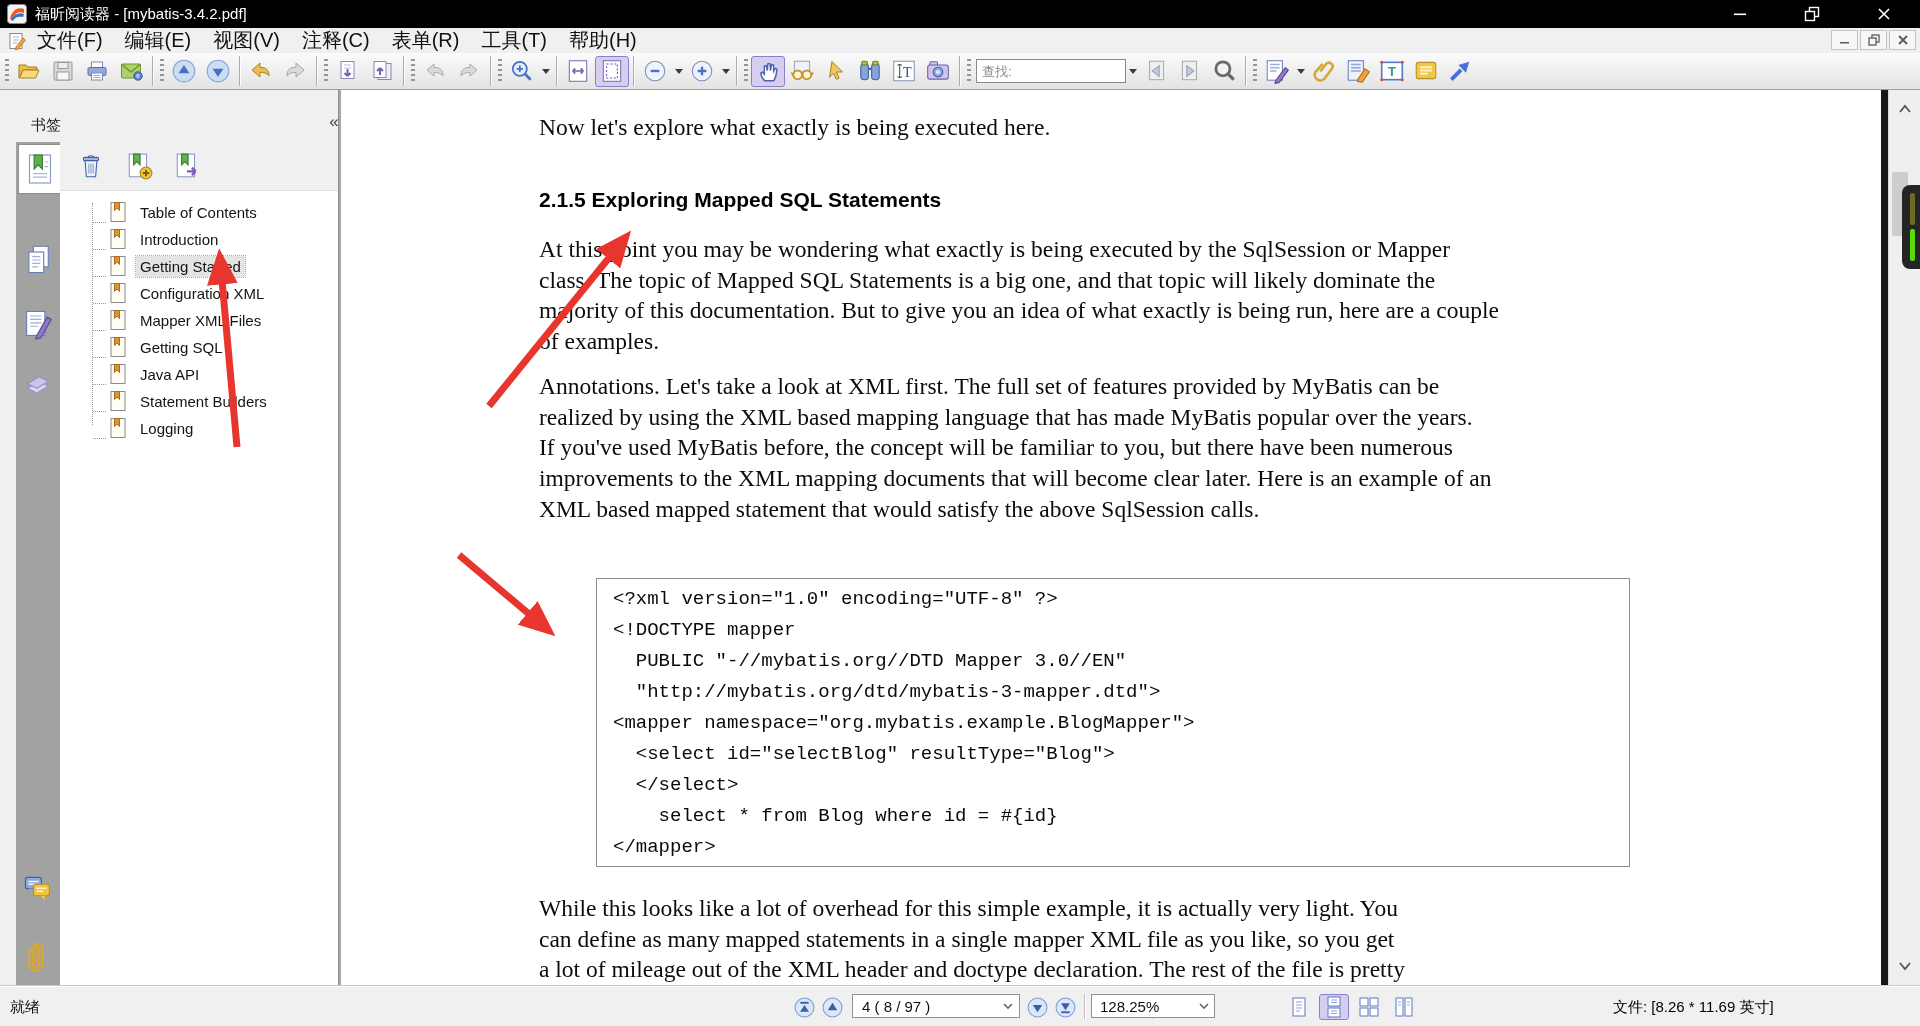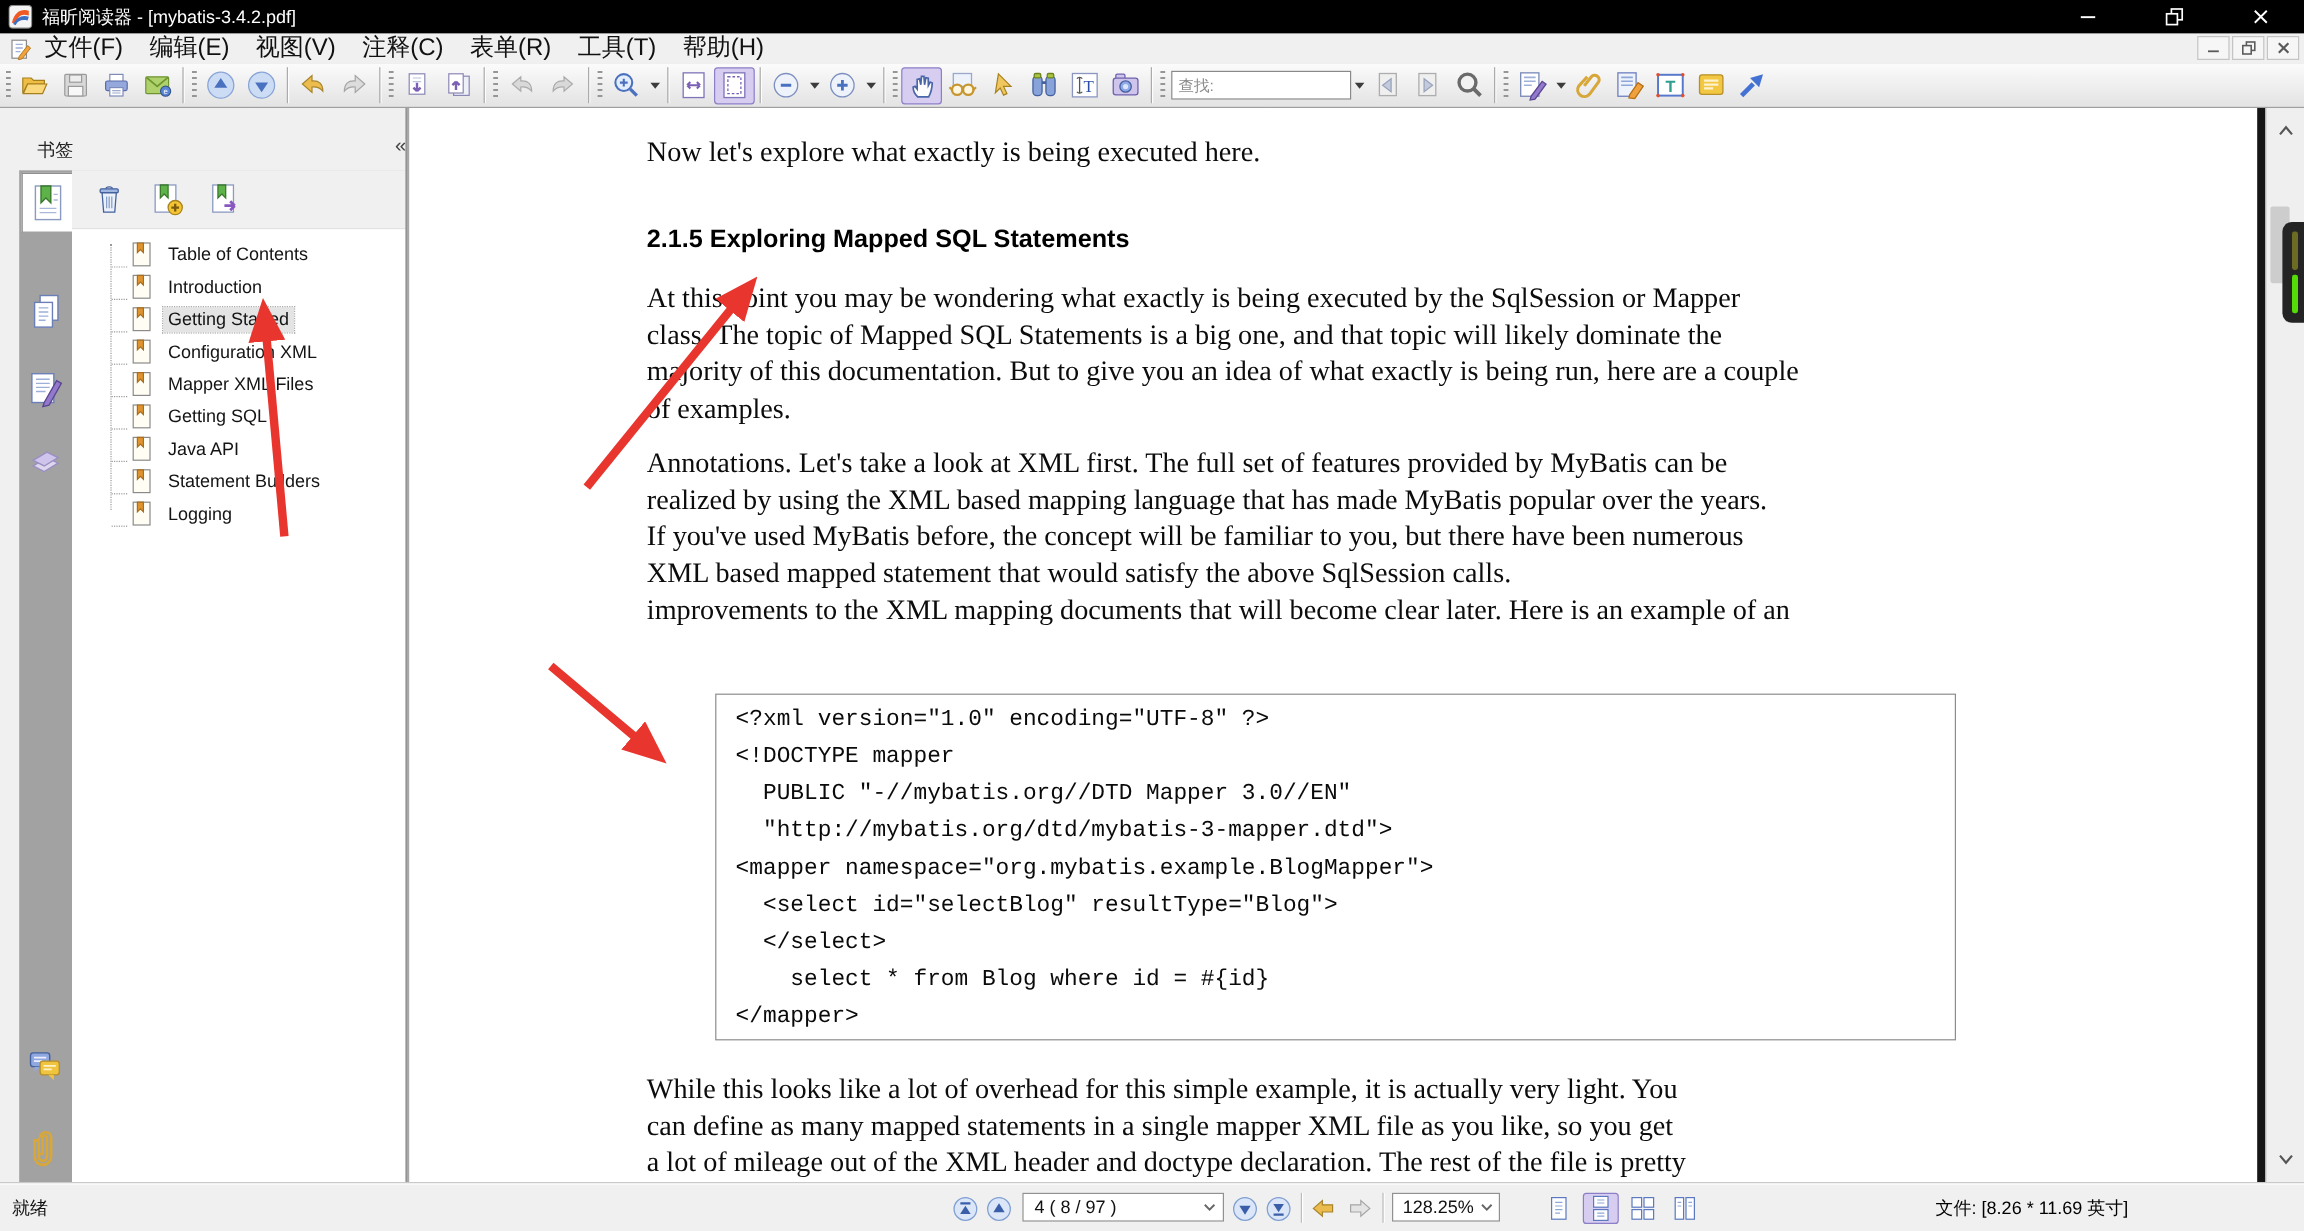--- a/index.html
+++ b/index.html
@@ -580,22 +580,22 @@
     <div id="para1">
       <div class="serif pline">At this point you may be wondering what exactly is being executed by the SqlSession or Mapper</div>
       <div class="serif pline">class. The topic of Mapped SQL Statements is a big one, and that topic will likely dominate the</div>
       <div class="serif pline">majority of this documentation. But to give you an idea of what exactly is being run, here are a couple</div>
       <div class="serif pline">of examples.</div>
     </div>
     <div id="para2">
       <div class="serif pline">Annotations. Let's take a look at XML first. The full set of features provided by MyBatis can be</div>
       <div class="serif pline">realized by using the XML based mapping language that has made MyBatis popular over the years.</div>
       <div class="serif pline">If you've used MyBatis before, the concept will be familiar to you, but there have been numerous</div>
+      <div class="serif pline">improvements to the XML mapping documents that will become clear later. Here is an example of an</div>
       <div class="serif pline">XML based mapped statement that would satisfy the above SqlSession calls.</div>
-      <div class="serif pline">improvements to the XML mapping documents that will become clear later. Here is an example of an</div>
     </div>
     <div id="codebox">
       <div id="code-inner">
         <div class="cline">&lt;?xml version="1.0" encoding="UTF-8" ?&gt;</div>
         <div class="cline">&lt;!DOCTYPE mapper</div>
         <div class="cline">  PUBLIC "-//mybatis.org//DTD Mapper 3.0//EN"</div>
         <div class="cline">  "http://mybatis.org/dtd/mybatis-3-mapper.dtd"&gt;</div>
         <div class="cline">&lt;mapper namespace="org.mybatis.example.BlogMapper"&gt;</div>
         <div class="cline">  &lt;select id="selectBlog" resultType="Blog"&gt;</div>
         <div class="cline">  &lt;/select&gt;</div>
@@ -668,21 +668,21 @@
         <svg width="22" height="20" viewBox="0 0 22 20">
           <path d="M2.5 10 L10 3.5 v3.5 h8.5 v6 H10 v3.5 Z" fill="#ebbb4d" stroke="#a8852c"></path>
         </svg>
       </button>
     <button class="stbtn" style="left:1122px">
         <svg width="22" height="20" viewBox="0 0 22 20">
           <path d="M19.5 10 L12 3.5 v3.5 H3.5 v6 H12 v3.5 Z" fill="#e4e4e4" stroke="#a5a5a5"></path>
         </svg>
       </button>
     <span class="st-sep" style="left:1152px"></span>
-    <div class="stbox" style="left:1160px;width:90px">
+    <div class="stbox" style="left:1091px;width:124px">
       <span style="padding-left:8px;font-size:15px;color:#111">128.25%</span>
       <svg width="12" height="8" viewBox="0 0 12 8" style="margin-left:auto;margin-right:4px">
           <path d="M2 2 L6 6 L10 2" fill="none" stroke="#666" stroke-width="1.6"></path>
         </svg>
     </div>
     <button class="laybtn" style="left:1284px">
         <svg width="22" height="22" viewBox="0 0 22 22">
           <rect x="5" y="2" width="12" height="18" fill="#fff" stroke="#5b79c0"></rect>
           <path d="M8 6 h6 M8 9 h6 M8 12 h6 M8 15 h4" stroke="#8fa6d8"></path>
         </svg>

